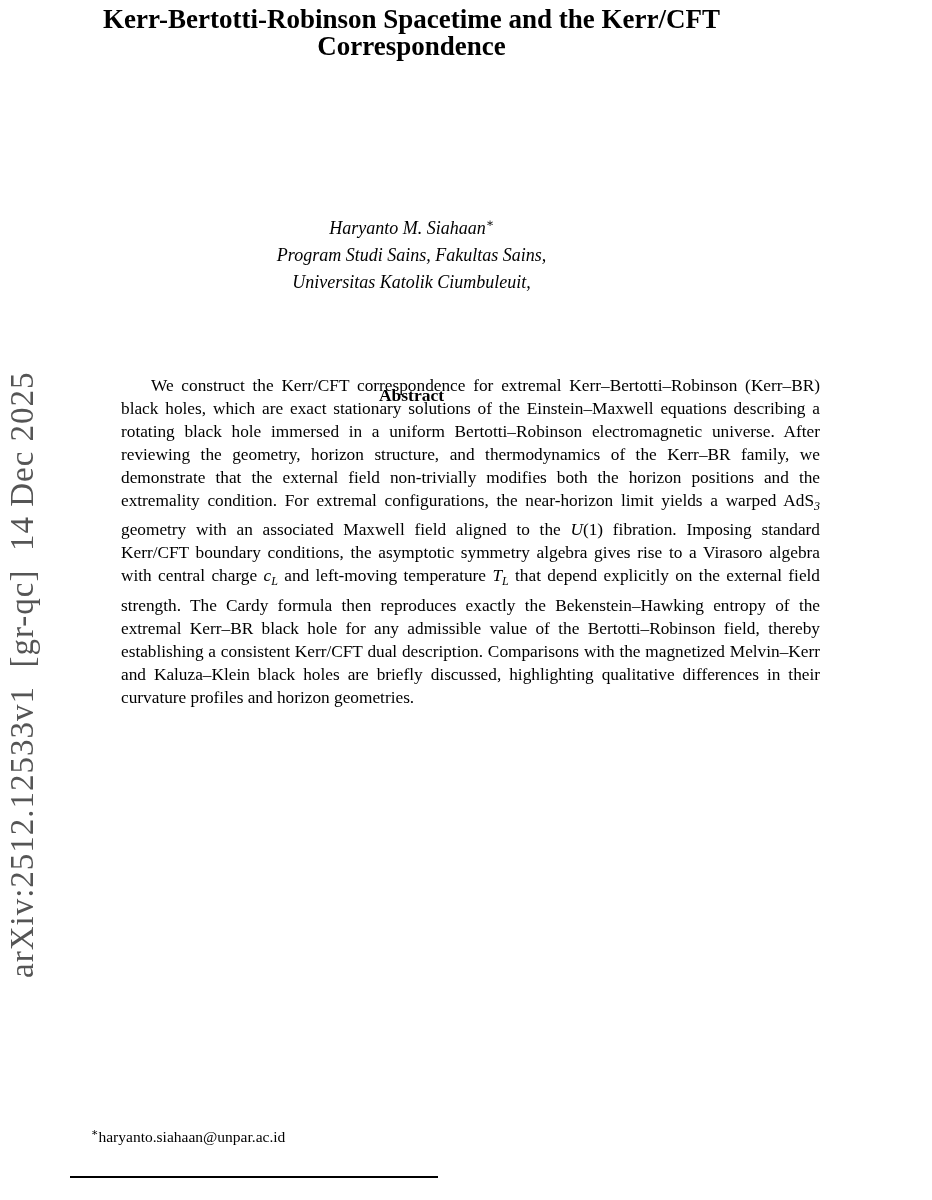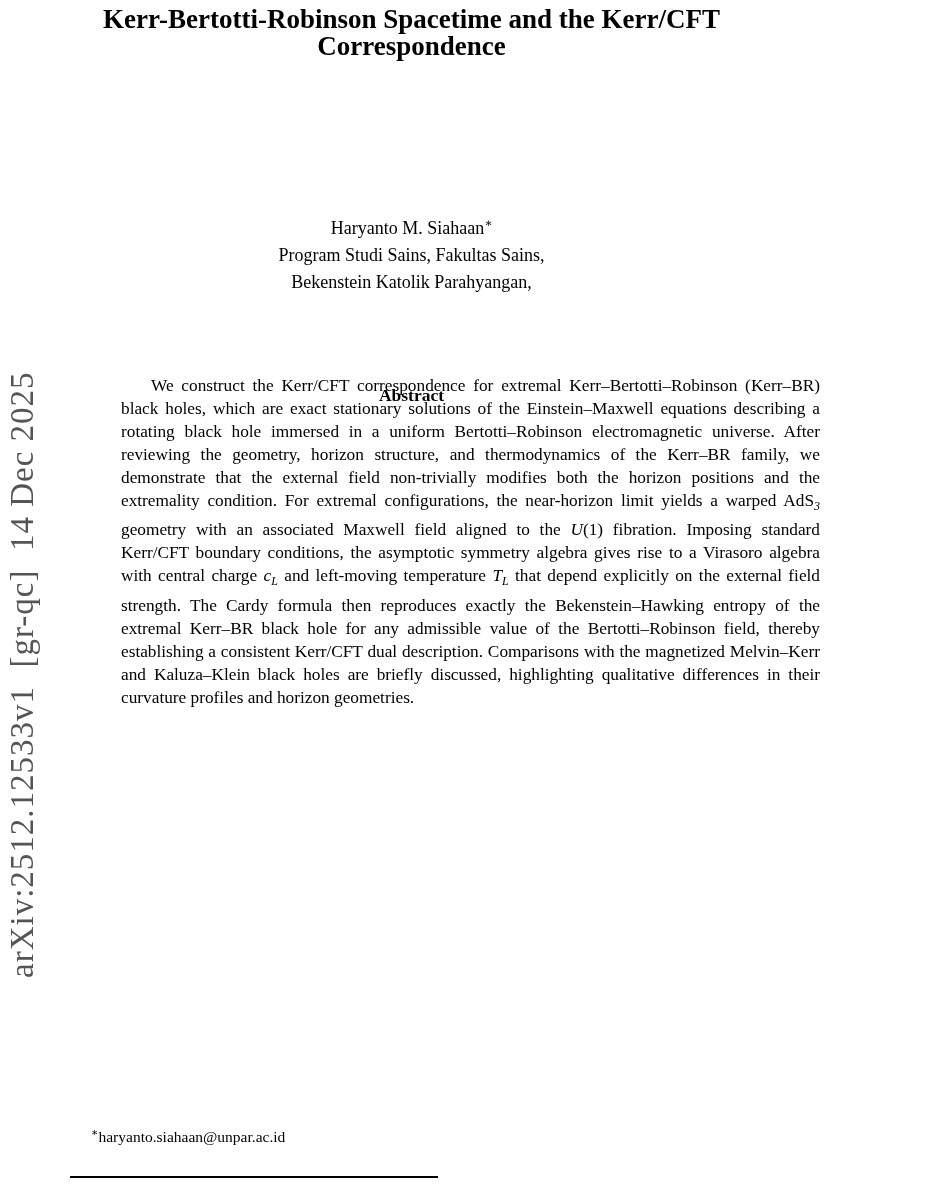--- a/index.html
+++ b/index.html
@@ -31,20 +31,21 @@
     font-weight: bold;
   }
   .author-block {
     position: absolute;
     top: 210px;
     left: 0;
     width: 100%;
     text-align: center;
     font-size: 18px;
     line-height: 27px;
+    font-style: italic;
   }
   .author-block sup {
     font-size: 12px;
   }
   .abstract-heading {
     position: absolute;
     top: 341px;
     left: 0;
     width: 100%;
     text-align: center;
@@ -105,21 +106,21 @@
 
   <div class="paper-title">
     <span class="title-text">Kerr-Bertotti-Robinson Spacetime and the Kerr/CFT Correspondence</span>
   </div>
 
   <div class="author-block">
     <div>
       <span>Haryanto M. Siahaan</span><sup>∗</sup>
     </div>
     <div>Program Studi Sains, Fakultas Sains,</div>
-    <div>Bekenstein Katolik Parahyangan,</div>
+    <div>Universitas Katolik Ciumbuleuit,</div>
   </div>
 
   <div class="abstract-heading">Abstract</div>
 
   <div class="abstract-text"><span>We construct the Kerr/CFT correspondence for extremal Kerr–Bertotti–Robinson (Kerr–BR) black holes, which are exact stationary solutions of the Einstein–Maxwell equations describing a rotating black hole immersed in a uniform Bertotti–Robinson electromagnetic universe. After reviewing the geometry, horizon structure, and thermodynamics of the Kerr–BR family, we demonstrate that the external field non-trivially modifies both the horizon positions and the extremality condition. For extremal configurations, the near-horizon limit yields a warped AdS</span><sub>3</sub><span> geometry with an associated Maxwell field aligned to the </span><i>U</i><span>(1) fibration. Imposing standard Kerr/CFT boundary conditions, the asymptotic symmetry algebra gives rise to a Virasoro algebra with central charge </span><i>c</i><sub>L</sub><span> and left-moving temperature </span><i>T</i><sub>L</sub><span> that depend explicitly on the external field strength. The Cardy formula then reproduces exactly the Bekenstein–Hawking entropy of the extremal Kerr–BR black hole for any admissible value of the Bertotti–Robinson field, thereby establishing a consistent Kerr/CFT dual description. Comparisons with the magnetized Melvin–Kerr and Kaluza–Klein black holes are briefly discussed, highlighting qualitative differences in their curvature profiles and horizon geometries.</span></div>
 
   <div class="arxiv-watermark" style="color: rgb(85, 85, 85);">arXiv:2512.12533v1  [gr-qc]  14 Dec 2025</div>
 
   <div class="footnote-rule"></div>
 

